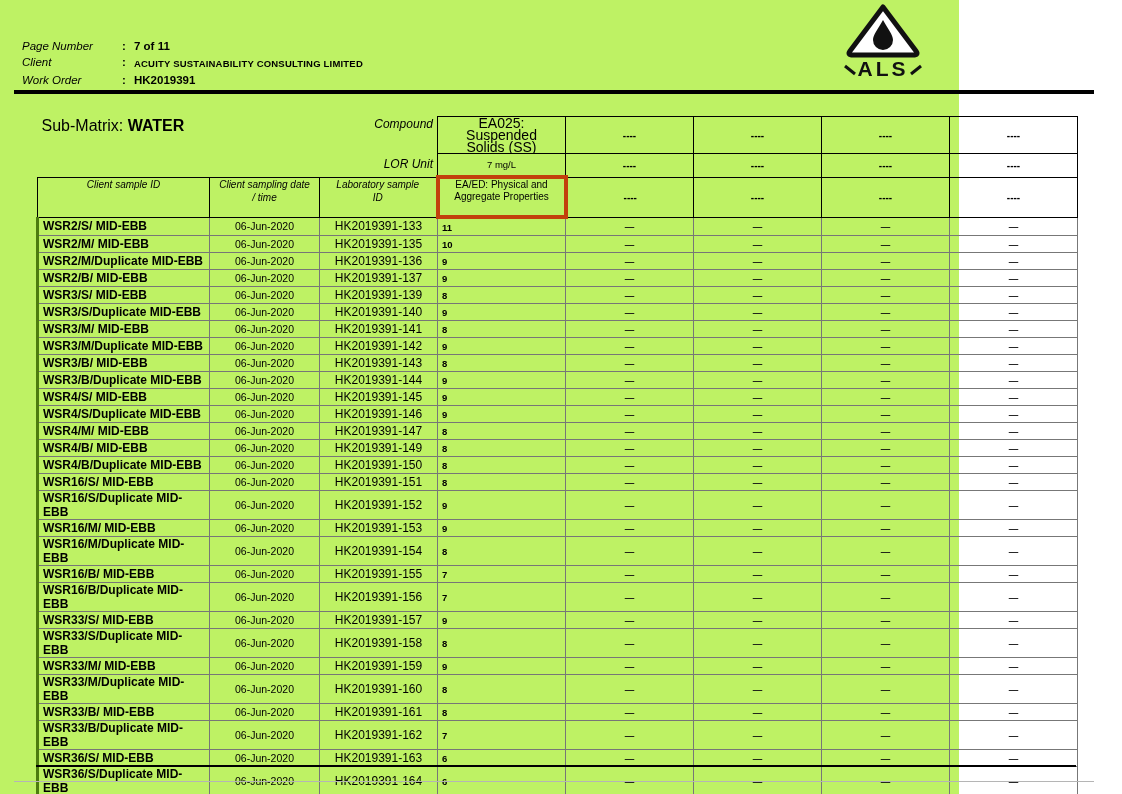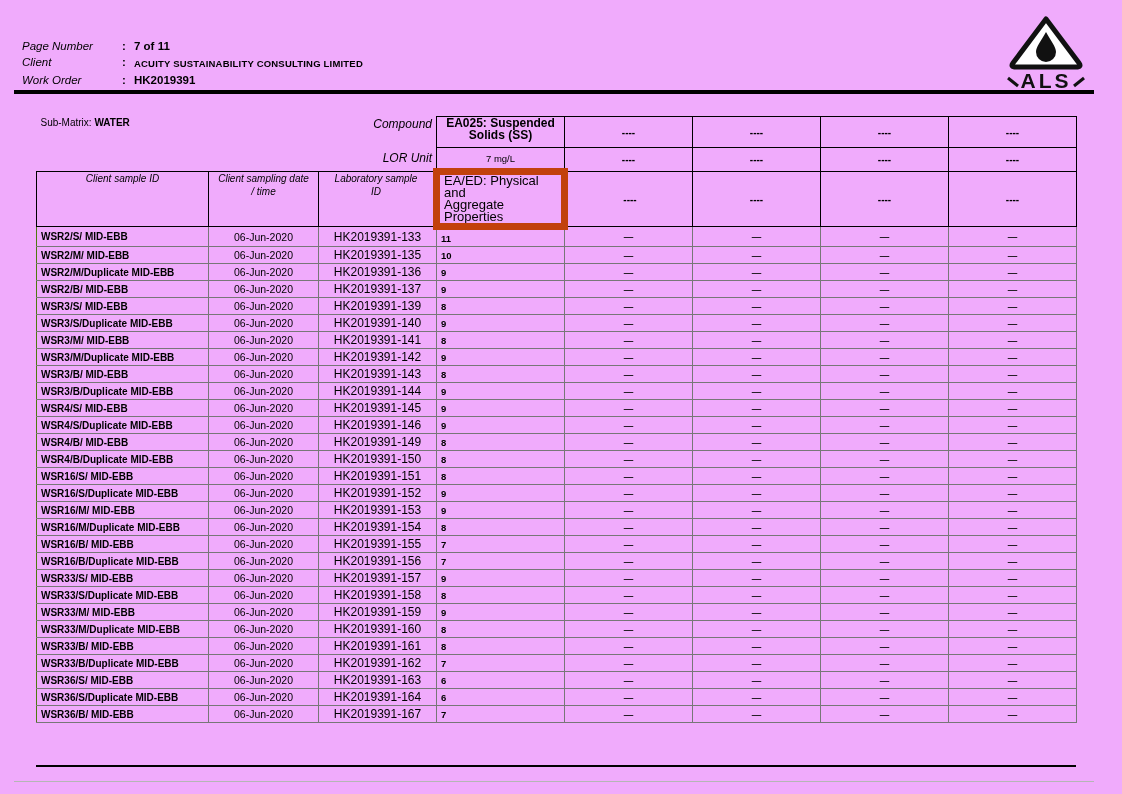--- a/index.html
+++ b/index.html
@@ -1,54 +1,54 @@
 <!DOCTYPE html>
 <html><head>
 <meta charset="utf-8">
 <style>
   html,body{margin:0;padding:0;background:#fff;}
   body{width:1122px;height:794px;font-family:"Liberation Sans",sans-serif;color:#000;position:relative;overflow:hidden;}
-  .page{position:relative;width:1122px;height:794px;background:#f0abfc;}
+  .page{position:relative;width:959px;height:794px;background:#bef264;}
 
   
   .doc-header{position:absolute;top:38px;left:22px;}
   .field-row{display:flex;font-size:11.5px;line-height:16px;}
   .field-label{width:100px;font-style:italic;}
   .field-colon{width:12px;font-weight:bold;}
   .field-value{font-weight:bold;}
   .field-row.client .field-value{font-size:9.5px;padding-top:2px;letter-spacing:.2px;}
 
-  .logo{position:absolute;top:14px;right:34px;width:84px;}
+  .logo{position:absolute;top:2px;right:34px;width:84px;}
 
   .thick-rule{position:absolute;top:90px;left:14px;width:1080px;height:4px;background:#000;}
   .footer-rule{position:absolute;top:781px;left:14px;width:1080px;height:1px;background:#b5b5b5;}
   .bottom-rule{position:absolute;top:765px;left:36px;width:1040px;height:2px;background:#000;}
 
   
   table.results{position:absolute;top:116px;left:36px;width:1040px;border-collapse:collapse;table-layout:fixed;}
   table.results td{padding:0 4px;overflow:hidden;}
 
   
   .h-blank{border:none;}
   .h-side-label{font-style:italic;font-size:12px;text-align:right;padding-right:8px;vertical-align:top;padding-top:5px;border:none;}
-  .h-ea{border:1px solid #000;font-weight:bold;font-size:12px;text-align:center;vertical-align:top;padding-top:3px;line-height:12px;}
+  .h-ea{border:1px solid #000;font-weight:normal;font-size:14px;text-align:center;vertical-align:top;padding-top:3px;line-height:12px;}
   .h-unit{border:1px solid #000;font-size:9.5px;text-align:center;vertical-align:middle;}
   .h-dash{border:1px solid #000;font-weight:bold;font-size:10px;text-align:center;vertical-align:middle;}
   .h-col{border:1px solid #000;font-style:italic;font-size:10px;text-align:center;vertical-align:top;padding-top:5px;line-height:13px;}
-  .h-method{border:7px solid #c2410c;font-size:13px;vertical-align:top;padding-top:4px;line-height:12px;font-style:normal;}
+  .h-method{border:4px solid #c2410c;font-size:10px;text-align:center;vertical-align:top;padding-top:4px;line-height:12px;font-style:normal;}
   tr.row-a td{height:30px;}
   tr.row-b td{height:20px;}
   tr.row-c td{height:36px;}
 
-  .submatrix{font-size:10px;padding-left:6px;vertical-align:top;padding-top:8px;border:none;}
+  .submatrix{font-size:16px;padding-left:6px;vertical-align:top;padding-top:8px;border:none;}
   .submatrix b{font-weight:bold;}
 
   
   tbody td{height:16px;border:1px solid #777;font-size:10px;}
-  td.cell-id{font-weight:bold;font-size:10px;text-align:left;border-left:1px solid #4d7c0f;}
+  td.cell-id{font-weight:bold;font-size:12px;text-align:left;border-left:3px solid #4d7c0f;}
   td.cell-date{text-align:center;font-size:10.5px;}
   td.cell-lab{text-align:center;font-size:12px;}
   td.cell-val{text-align:left;font-weight:bold;font-size:9.5px;}
   td.cell-dash{text-align:center;font-weight:bold;font-size:9.5px;color:#111;}
 </style>
 </head>
 <body>
 
 <div class="page">
 
@@ -253,20 +253,30 @@
           <td class="cell-id">WSR4/S/Duplicate MID-EBB</td>
           <td class="cell-date">06-Jun-2020</td>
           <td class="cell-lab">HK2019391-146</td>
           <td class="cell-val">9</td>
           <td class="cell-dash">—</td>
           <td class="cell-dash">—</td>
           <td class="cell-dash">—</td>
           <td class="cell-dash">—</td>
         </tr>
         <tr>
+          <td class="cell-id">WSR4/M/ MID-EBB</td>
+          <td class="cell-date">06-Jun-2020</td>
+          <td class="cell-lab">HK2019391-147</td>
+          <td class="cell-val">8</td>
+          <td class="cell-dash">—</td>
+          <td class="cell-dash">—</td>
+          <td class="cell-dash">—</td>
+          <td class="cell-dash">—</td>
+        </tr>
+        <tr>
           <td class="cell-id">WSR4/B/ MID-EBB</td>
           <td class="cell-date">06-Jun-2020</td>
           <td class="cell-lab">HK2019391-149</td>
           <td class="cell-val">8</td>
           <td class="cell-dash">—</td>
           <td class="cell-dash">—</td>
           <td class="cell-dash">—</td>
           <td class="cell-dash">—</td>
         </tr>
         <tr>

